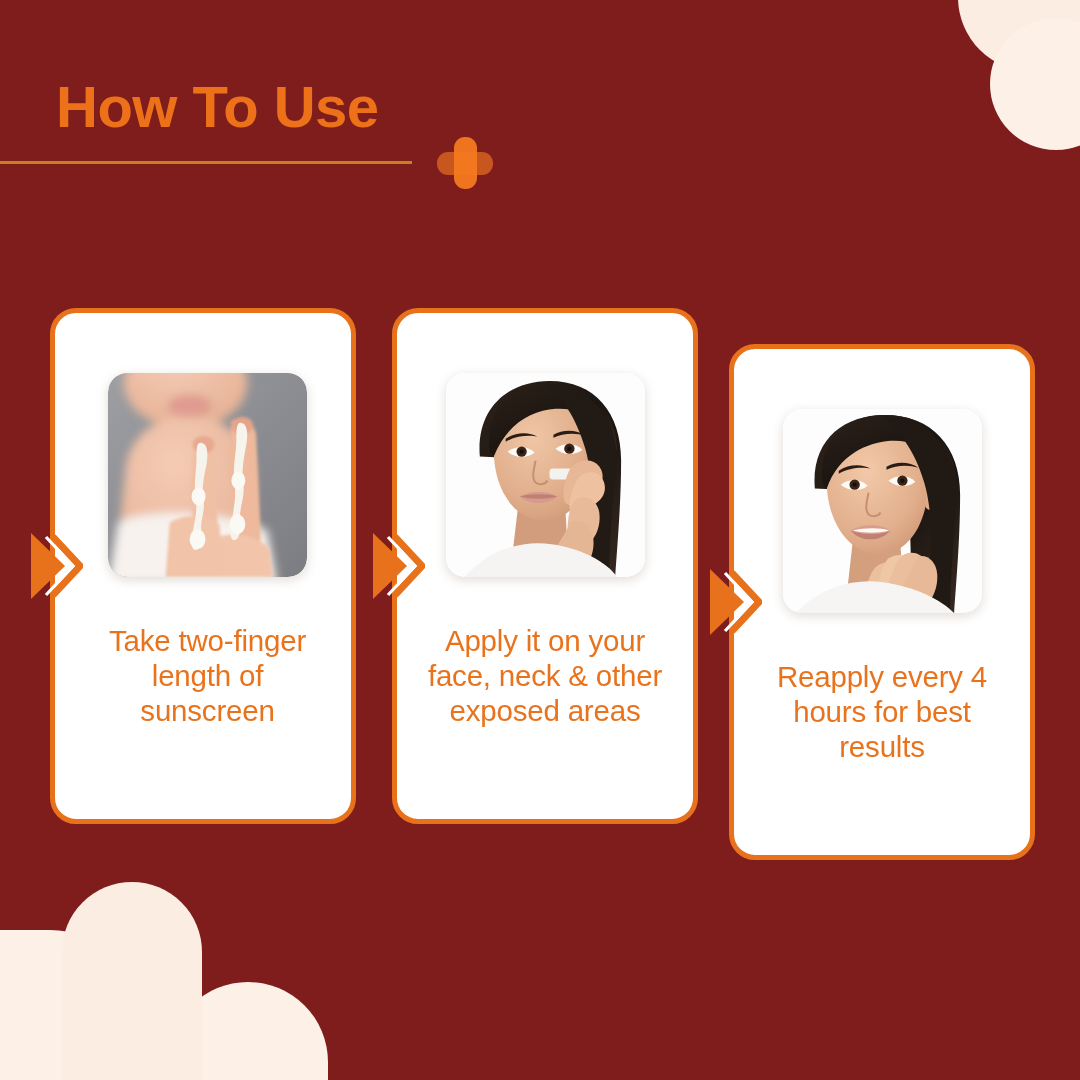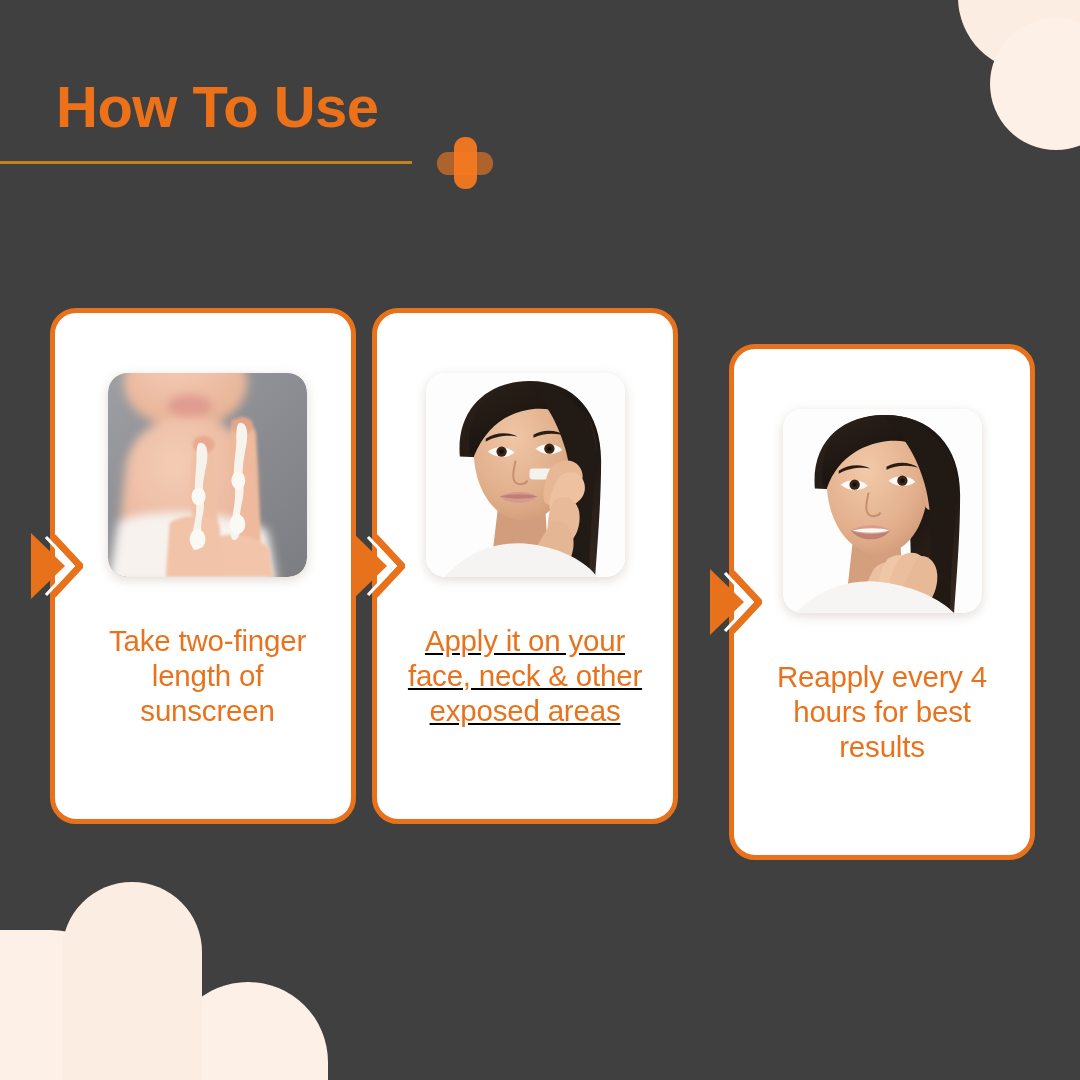--- a/index.html
+++ b/index.html
@@ -11,21 +11,21 @@
     height: 1080px;
     background: #FFFFFF;
     font-family: "Liberation Sans", sans-serif;
     overflow: hidden;
   }
 
   #stage {
     position: relative;
     width: 1080px;
     height: 1080px;
-    background: #404040;
+    background: #7f1d1d;
     overflow: hidden;
   }
 
   
   .blob {
     position: absolute;
     background: #FCEDE3;
     pointer-events: none;
   }
   .blob.pale { background: #FDF0E7; }
@@ -124,21 +124,21 @@
     height: 516px;
     box-sizing: border-box;
     border: 5px solid #E8721B;
     border-radius: 26px;
     background: #FFFFFF;
     display: flex;
     flex-direction: column;
     align-items: center;
   }
   .step-1 { left: 50px; padding-left: 9px; }
-  .step-2 { left: 372px; text-decoration: underline; }
+  .step-2 { left: 392px; }
   .step-3 { left: 729px; margin-top: 36px; }
 
   
   .step-arrow {
     position: absolute;
     left: -28px;
     top: 212px;
     width: 56px;
     height: 82px;
     pointer-events: none;

